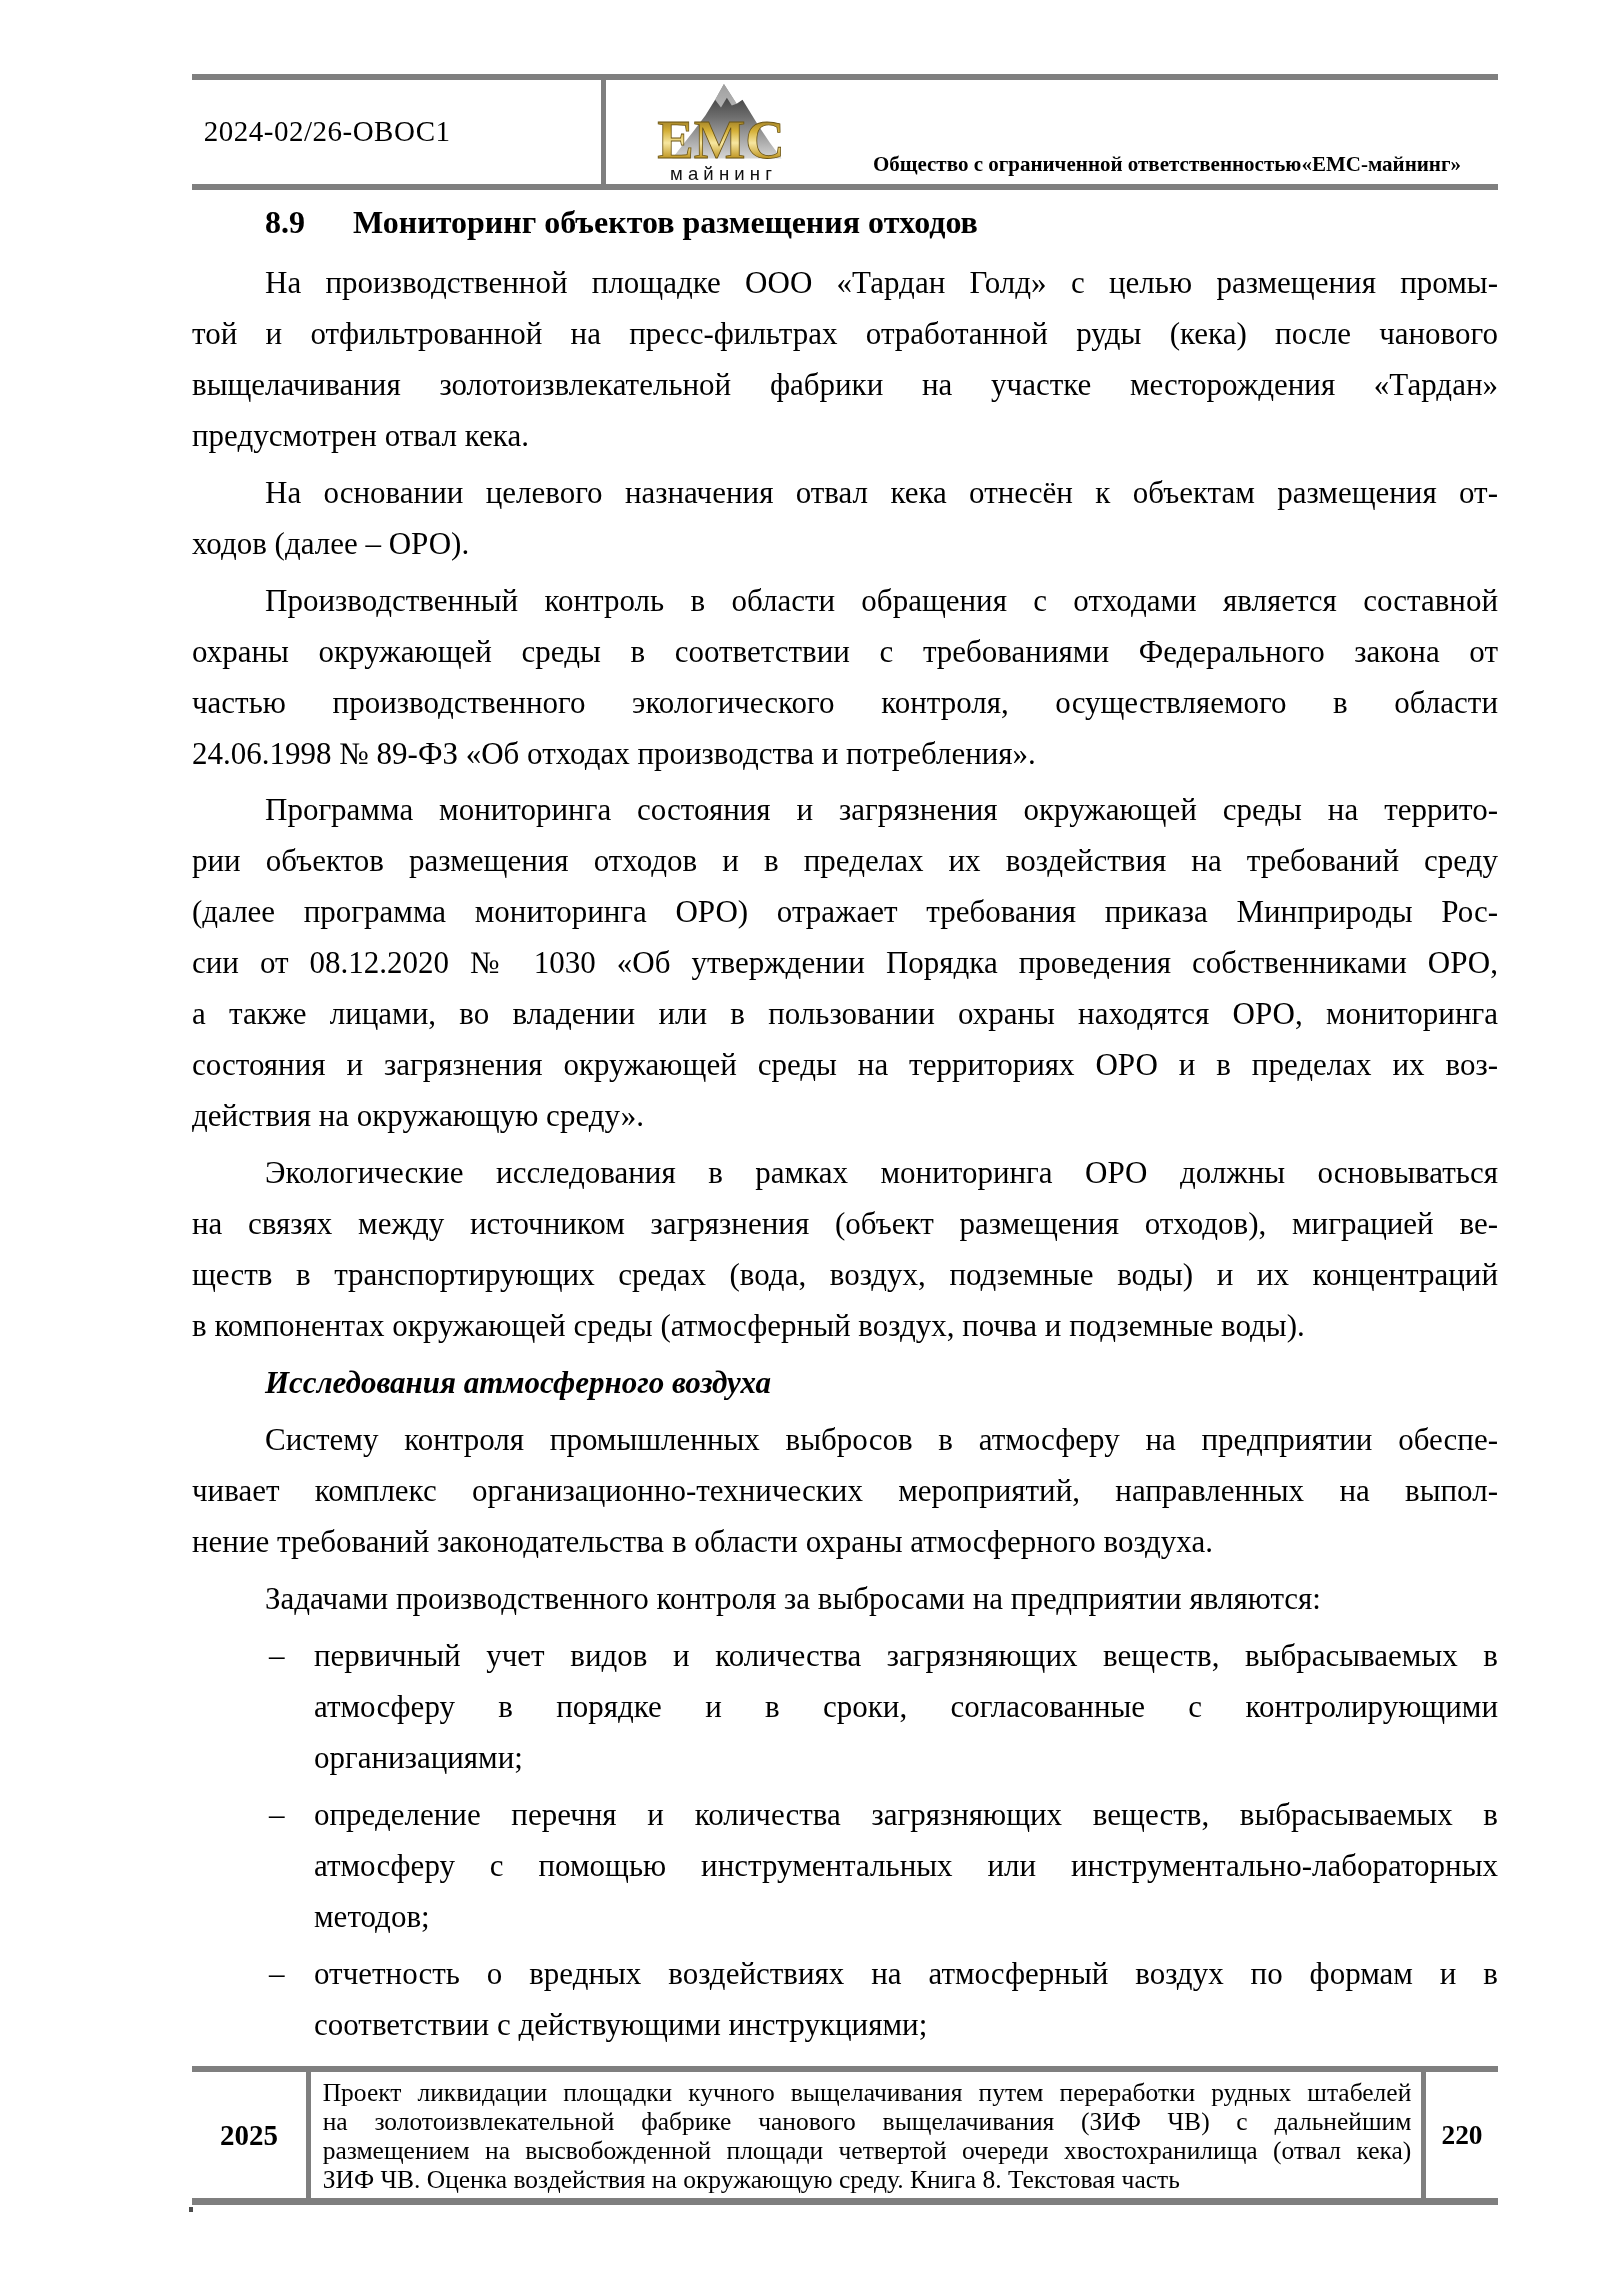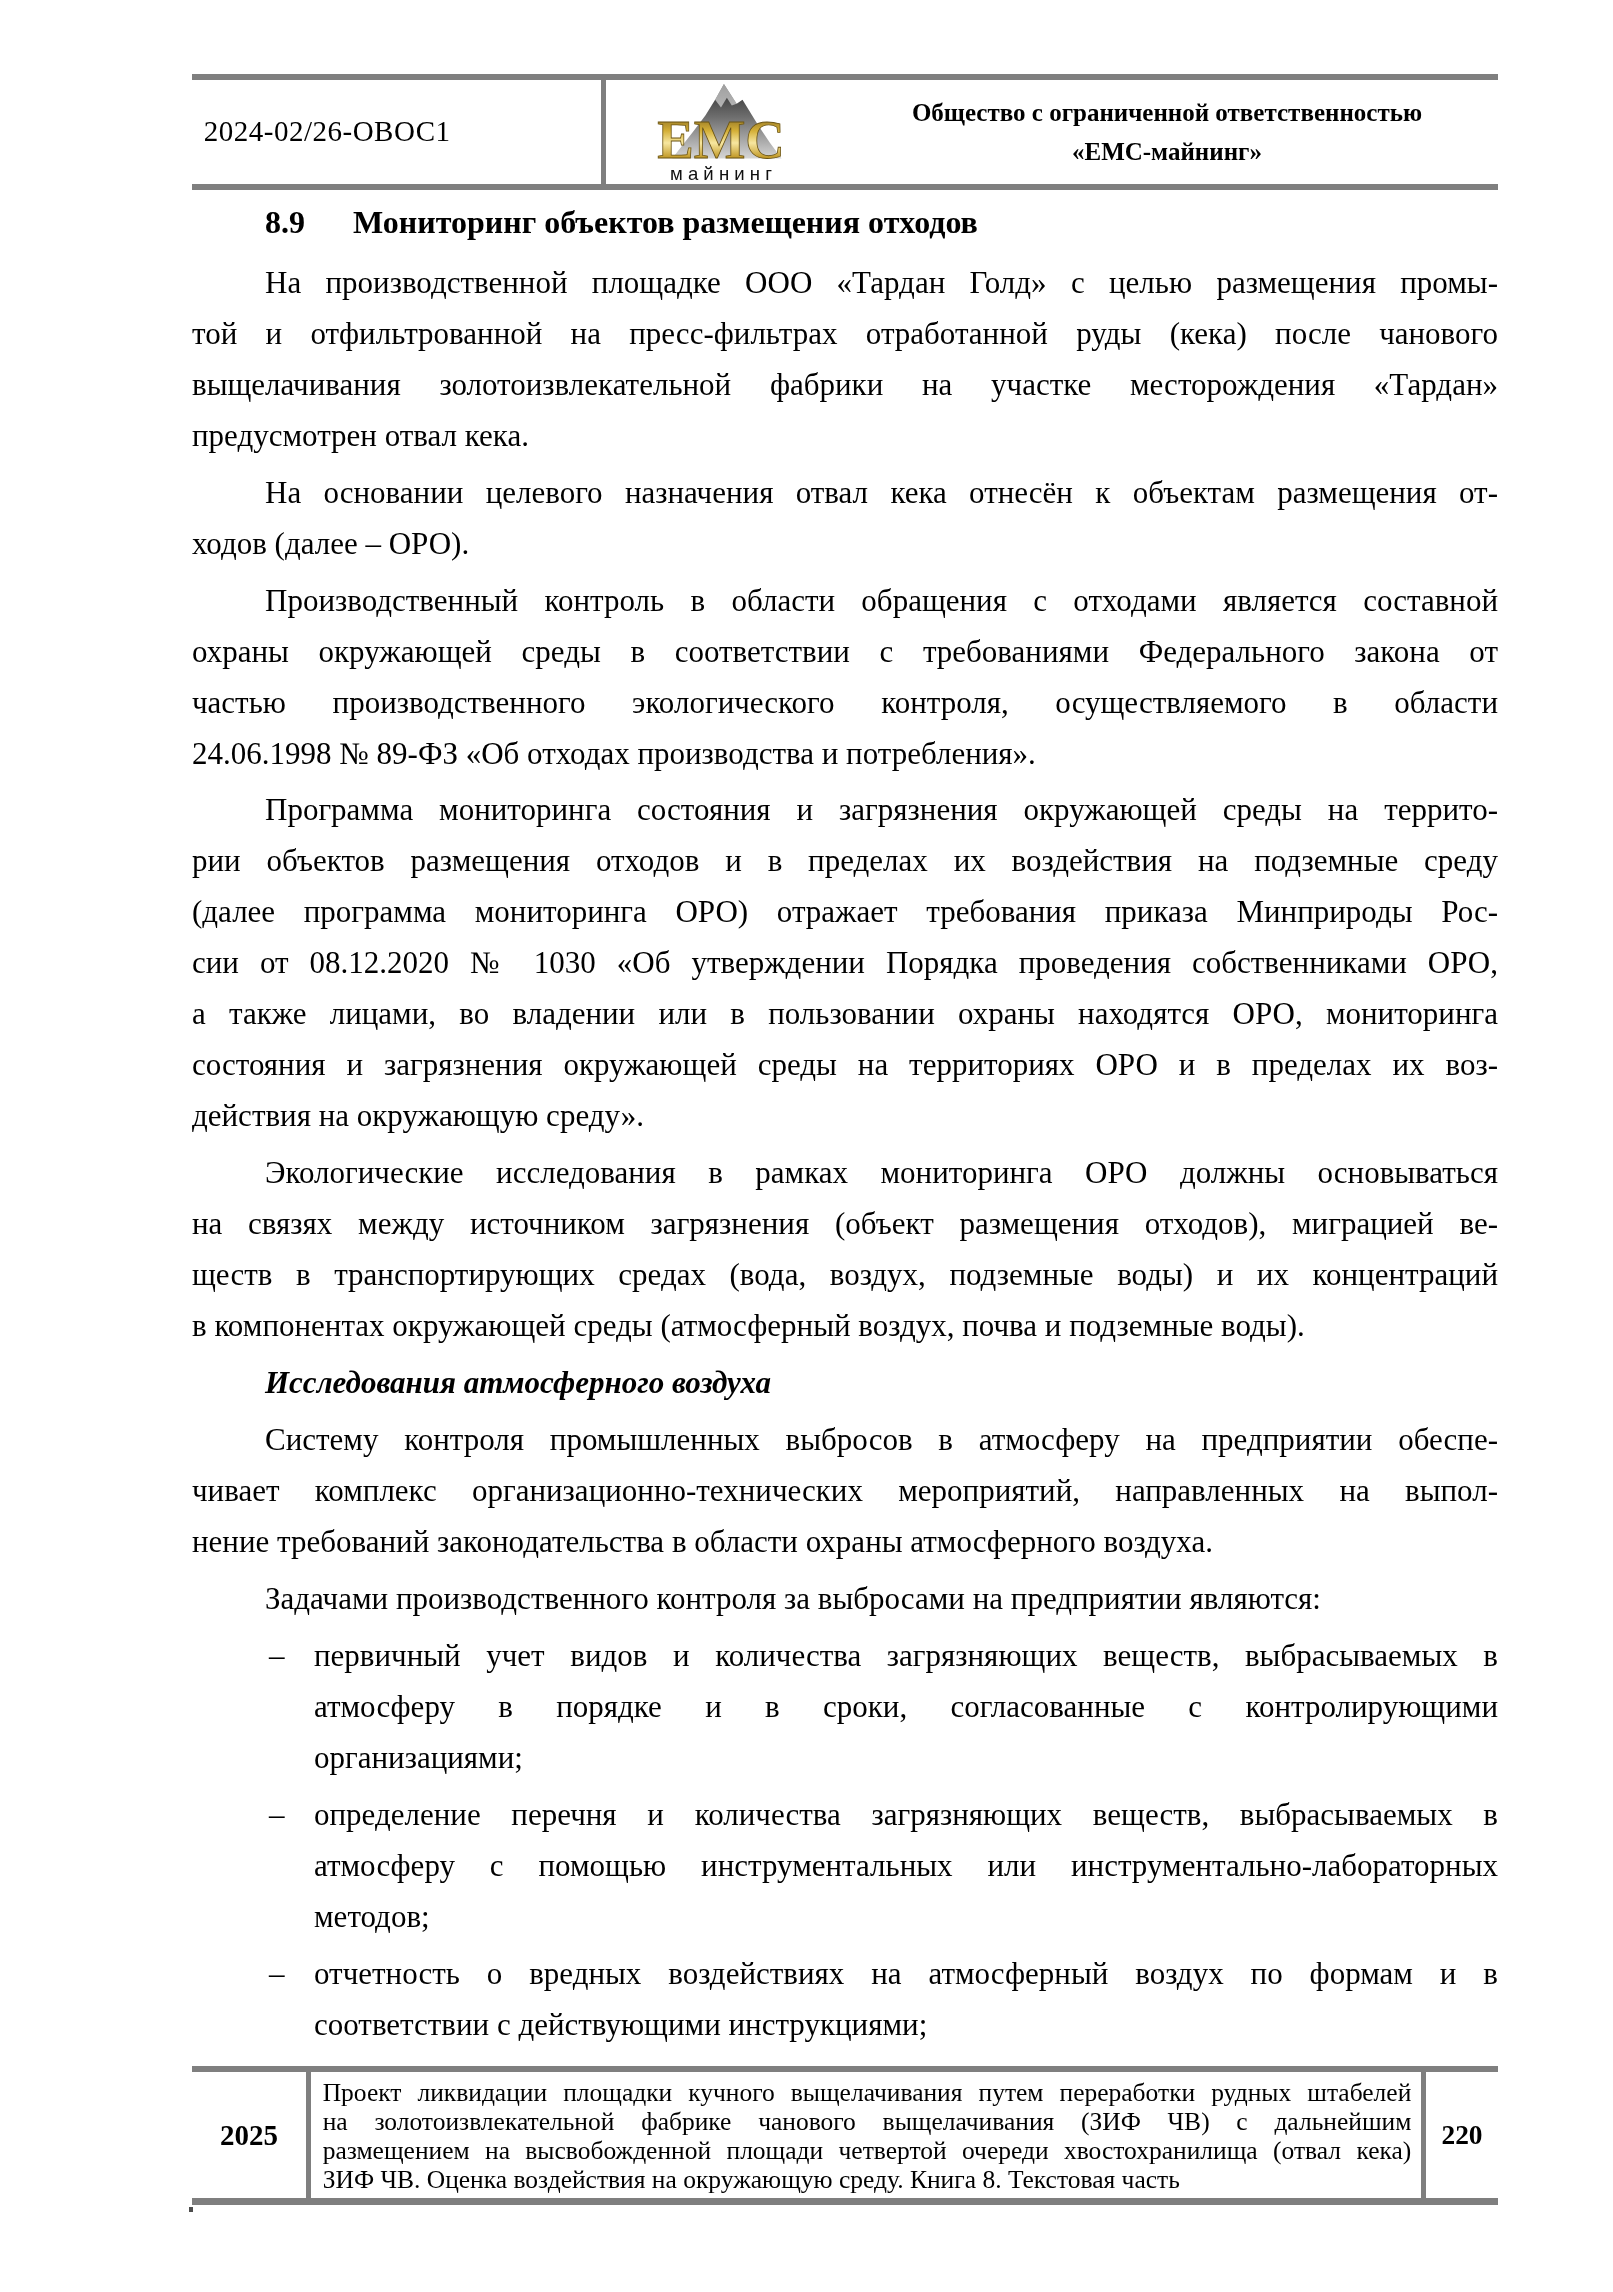--- a/index.html
+++ b/index.html
@@ -8,22 +8,22 @@
 
   
   .hline { position:absolute; left:192px; width:1306px; background:#7f7f7f; }
   .hline.top { top:74px; height:5.9px; }
   .hline.bot { top:184px; height:5.9px; }
   .header-row { position:absolute; left:192px; top:79px; width:1306px; height:105px; display:flex; align-items:stretch; }
   .doc-cell { width:409px; display:flex; align-items:center; padding-left:11.8px; box-sizing:border-box;
               font-weight:normal; font-size:29px; letter-spacing:0.5px; }
   .vdiv { width:4.9px; background:#7f7f7f; }
   .logo-cell { width:230px; display:flex; align-items:flex-end; justify-content:center; }
-  .company-cell { flex:1; display:flex; flex-direction:column; align-items:center; justify-content:center;
-                  font-weight:bold; font-size:25px; line-height:39px; text-align:center; }
+  .company-cell { flex:1; display:flex; flex-direction:row; align-items:flex-end; justify-content:center;
+                  font-weight:bold; font-size:21px; line-height:39px; text-align:center; }
 
   
   .main { position:absolute; left:192px; top:196px; width:1306px; }
   .jline { font-size:31px; line-height:51px; text-align:justify; text-align-last:justify; white-space:normal; }
   .jline.last { text-align-last:left; }
   .jline.first { text-indent:73px; }
   .para { margin:0 0 5.9px 0; }
   h2.sec { margin:0 0 7.8px 0; font-size:32px; line-height:53px; font-weight:bold; }
   h2.sec .h-num { display:inline-block; padding-left:73px; width:161px; box-sizing:border-box; }
   h3.subsec { margin:0 0 5.9px 0; font-size:31px; line-height:51px; font-weight:bold; font-style:italic; text-indent:73px; }
@@ -97,21 +97,21 @@
         <div class="jline last">ходов (далее – ОРО).</div>
       </div>
       <div class="para">
         <div class="jline first">Производственный контроль в области обращения с отходами является составной</div>
         <div class="jline">охраны окружающей среды в соответствии с требованиями Федерального закона от</div>
         <div class="jline">частью производственного экологического контроля, осуществляемого в области</div>
         <div class="jline last">24.06.1998 № 89-ФЗ «Об отходах производства и потребления».</div>
       </div>
       <div class="para">
         <div class="jline first">Программа мониторинга состояния и загрязнения окружающей среды на террито-</div>
-        <div class="jline">рии объектов размещения отходов и в пределах их воздействия на подземные среду</div>
+        <div class="jline">рии объектов размещения отходов и в пределах их воздействия на требований среду</div>
         <div class="jline">(далее программа мониторинга ОРО) отражает требования приказа Минприроды Рос-</div>
         <div class="jline">сии от 08.12.2020 № 1030 «Об утверждении Порядка проведения собственниками ОРО,</div>
         <div class="jline">а также лицами, во владении или в пользовании охраны находятся ОРО, мониторинга</div>
         <div class="jline">состояния и загрязнения окружающей среды на территориях ОРО и в пределах их воз-</div>
         <div class="jline last">действия на окружающую среду».</div>
       </div>
       <div class="para">
         <div class="jline first">Экологические исследования в рамках мониторинга ОРО должны основываться</div>
         <div class="jline">на связях между источником загрязнения (объект размещения отходов), миграцией ве-</div>
         <div class="jline">ществ в транспортирующих средах (вода, воздух, подземные воды) и их концентраций</div>

